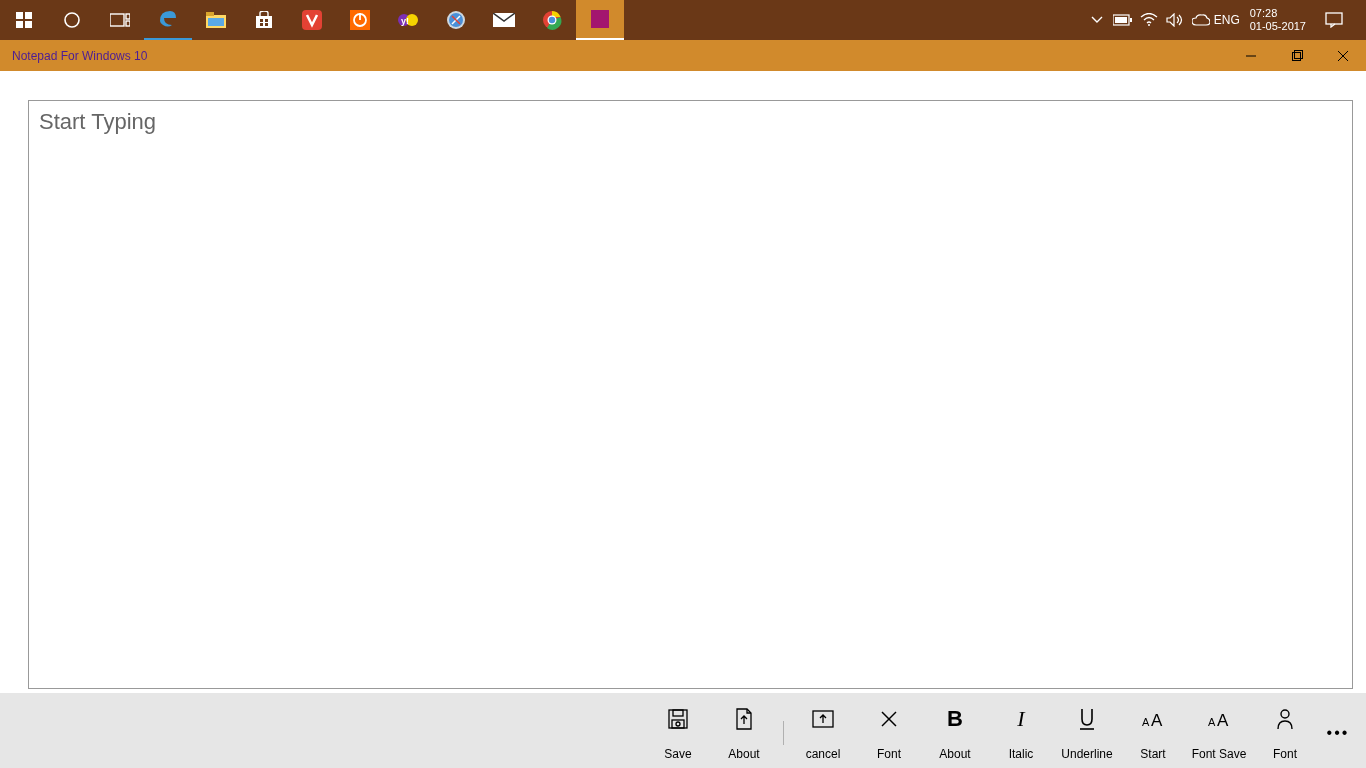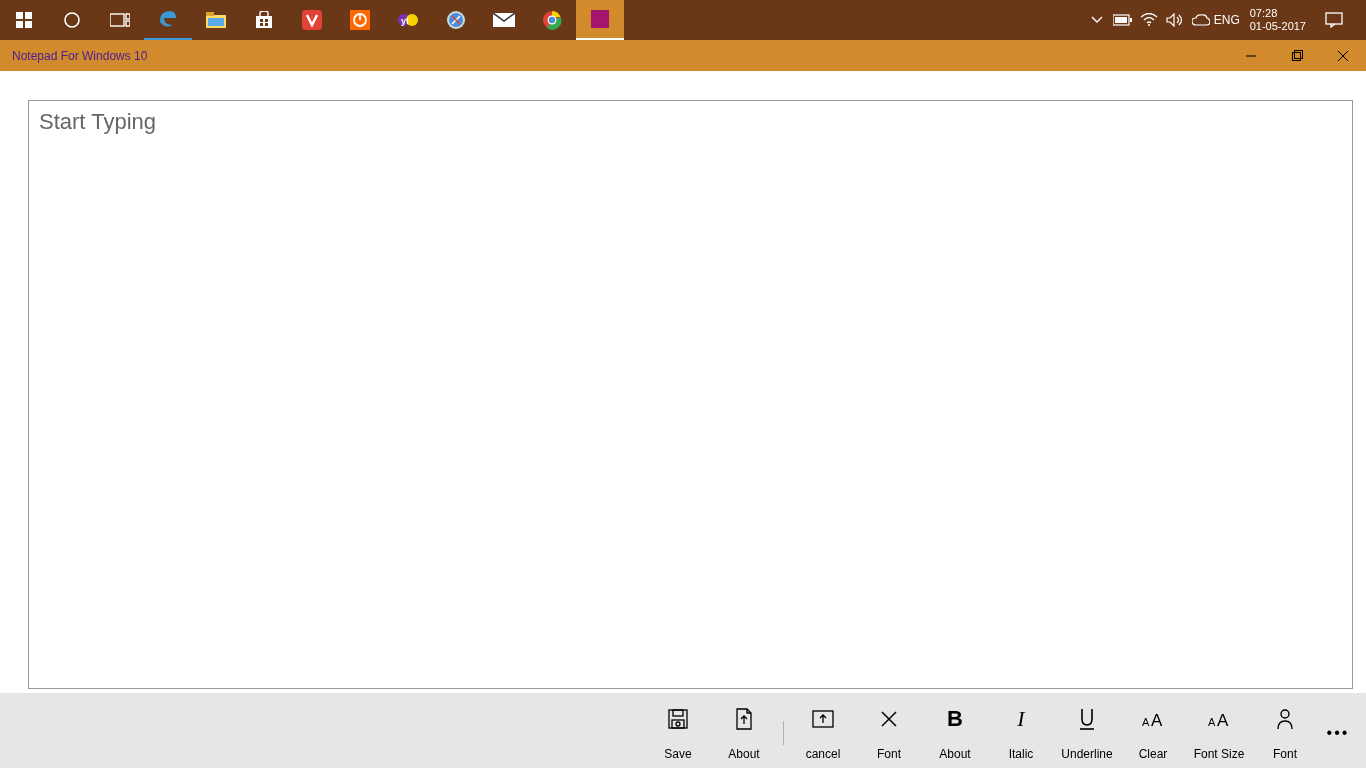--- a/index.html
+++ b/index.html
@@ -276,30 +276,30 @@
         </div>
       <div class="lbl">Underline</div>
     </div>
     <div class="cmd-btn">
       <div class="ic">
           <svg width="22" height="20" viewBox="0 0 22 20">
             <text x="0" y="17" font-size="11" fill="#000">A</text>
             <text x="9" y="17" font-size="17" fill="#000">A</text>
           </svg>
         </div>
-      <div class="lbl">Clear</div>
+      <div class="lbl">Start</div>
     </div>
     <div class="cmd-btn">
       <div class="ic">
           <svg width="22" height="20" viewBox="0 0 22 20">
             <text x="0" y="17" font-size="11" fill="#000">A</text>
             <text x="9" y="17" font-size="17" fill="#000">A</text>
           </svg>
         </div>
-      <div class="lbl">Font Size</div>
+      <div class="lbl">Font Save</div>
     </div>
     <div class="cmd-btn">
       <div class="ic">
           <svg width="18" height="20" viewBox="0 0 18 20">
             <circle cx="9" cy="5" r="4" fill="none" stroke="#000" stroke-width="1.4"></circle>
             <path d="M2 20 Q2 12 9 12 Q16 12 16 20" fill="none" stroke="#000" stroke-width="1.4"></path>
           </svg>
         </div>
       <div class="lbl">Font</div>
     </div>

